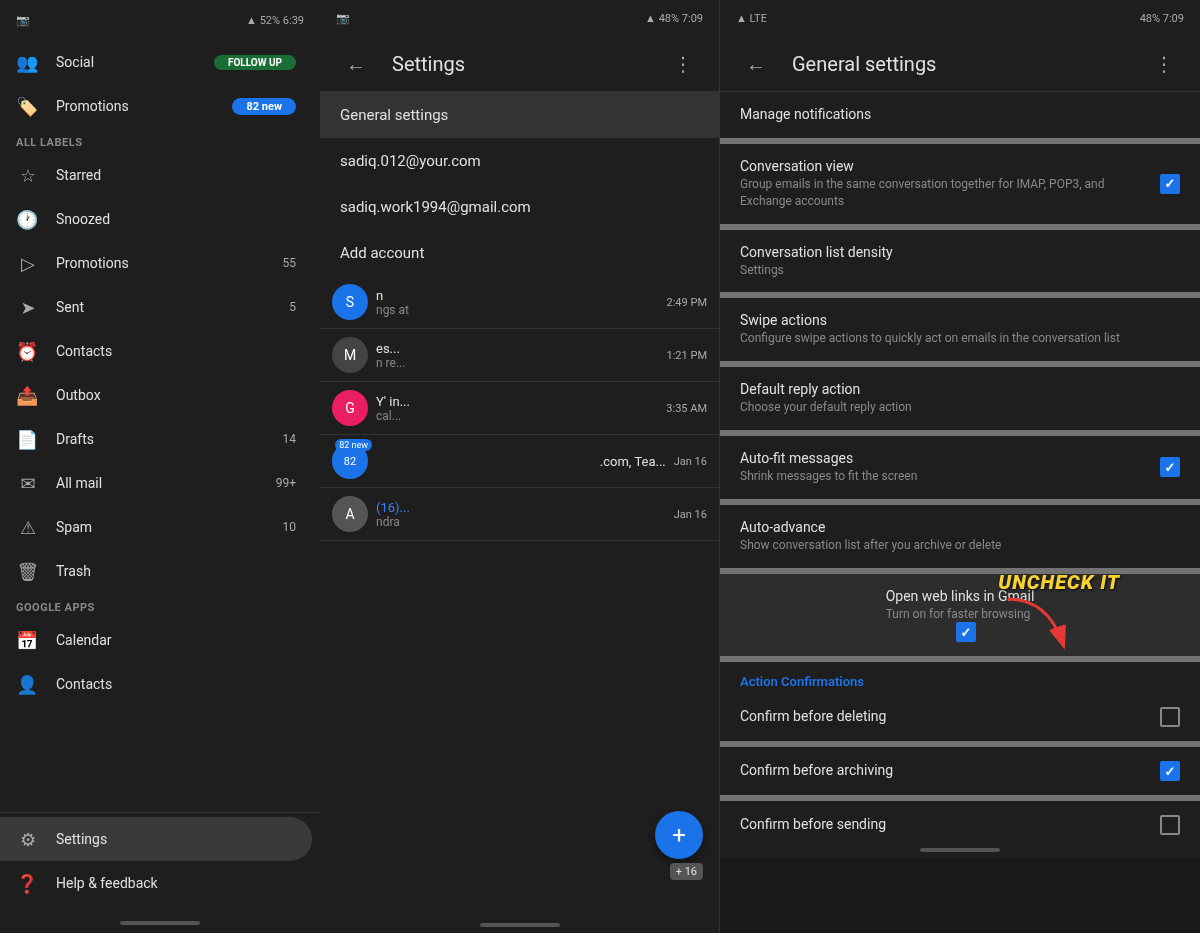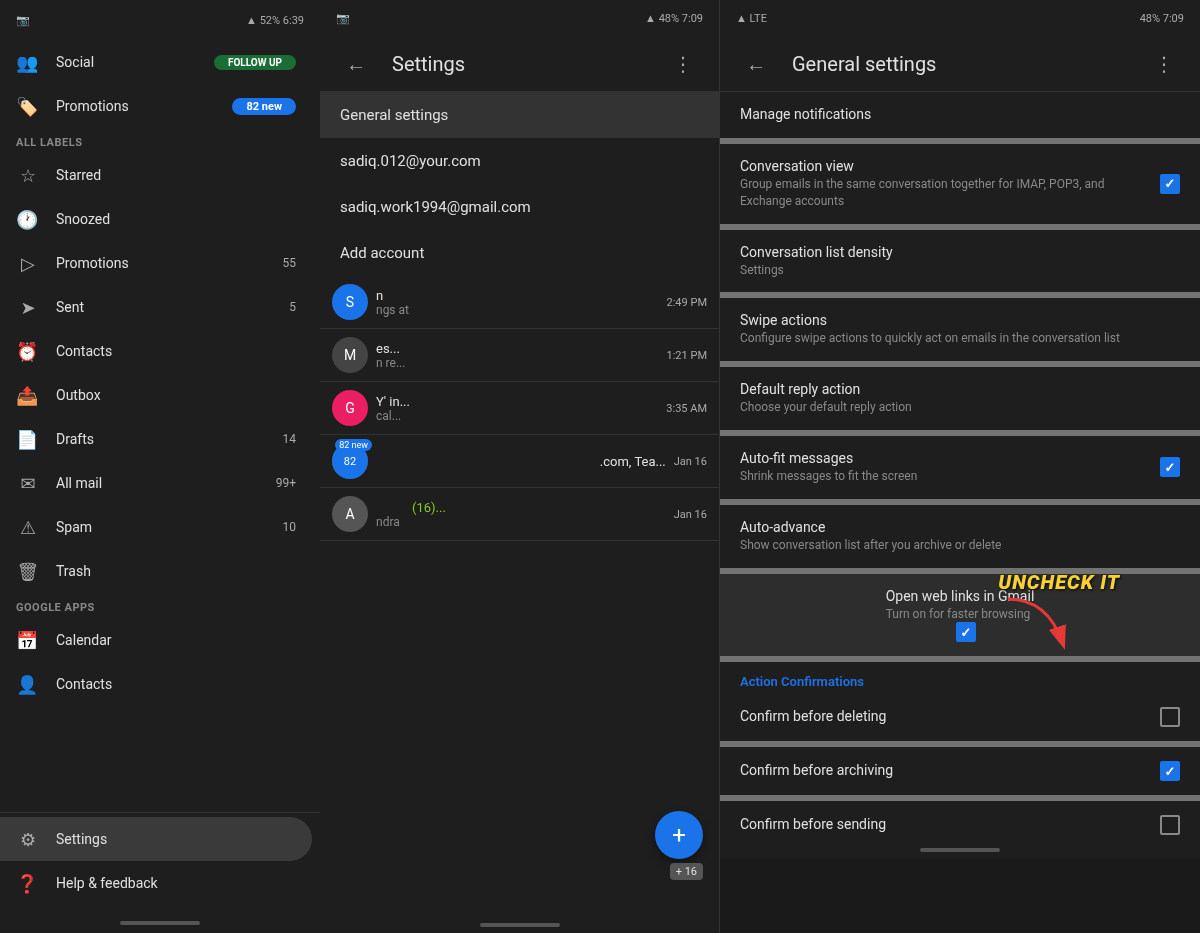--- a/index.html
+++ b/index.html
@@ -370,21 +370,21 @@
       </div>
       <div style="flex:1;min-width:0;text-align:right;">
         <div style="font-size:13px;color:#e0e0e0;">.com, Tea...</div>
         <div style="font-size:12px;color:#888;"></div>
       </div>
       <div style="font-size:11px;color:#aaa;">Jan 16</div>
     </div>
     <div style="padding:8px 12px;border-bottom:1px solid #333;display:flex;gap:8px;align-items:center;">
       <div style="width:36px;height:36px;border-radius:50%;background:#555;display:flex;align-items:center;justify-content:center;color:white;font-size:14px;flex-shrink:0;">A</div>
       <div style="flex:1;min-width:0;">
-        <div style="font-size:13px;color:#84cc16;margin-left:36px;">(16)...</div>
+        <div style="font-size:13px;color:#3b82f6;">(16)...</div>
         <div style="font-size:12px;color:#888;">ndra</div>
       </div>
       <div style="font-size:11px;color:#aaa;">Jan 16</div>
     </div>
 
     <div style="position:absolute;bottom:60px;right:16px;width:48px;height:48px;border-radius:50%;background:#1a73e8;display:flex;align-items:center;justify-content:center;color:white;font-size:24px;box-shadow:0 4px 8px rgba(0,0,0,0.4);">+</div>
 
     <div style="position:absolute;bottom:40px;right:16px;">
       <span style="background:#555;color:#e0e0e0;font-size:11px;padding:2px 6px;border-radius:4px;">+ 16</span>
     </div>

